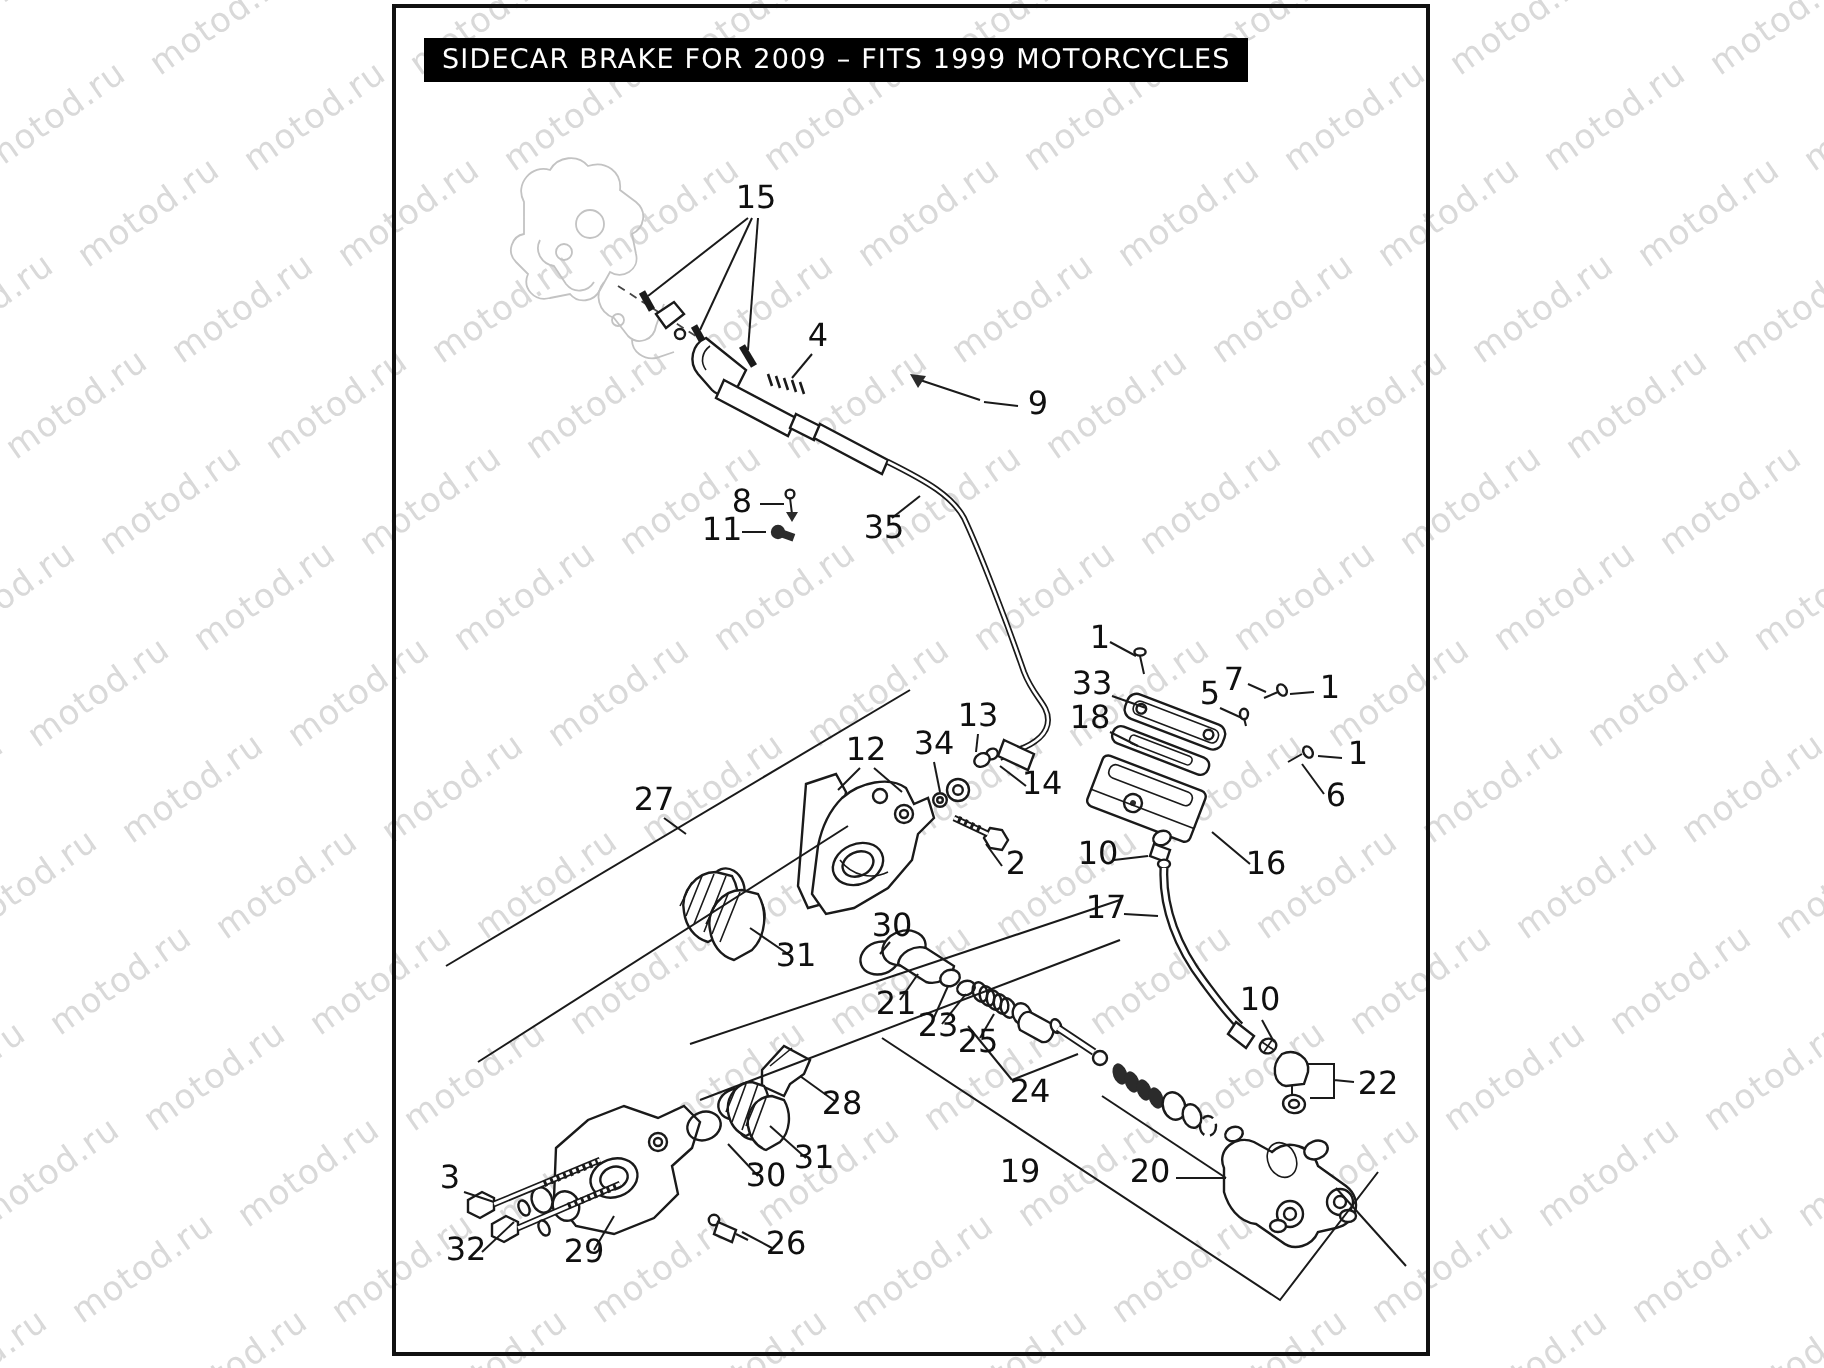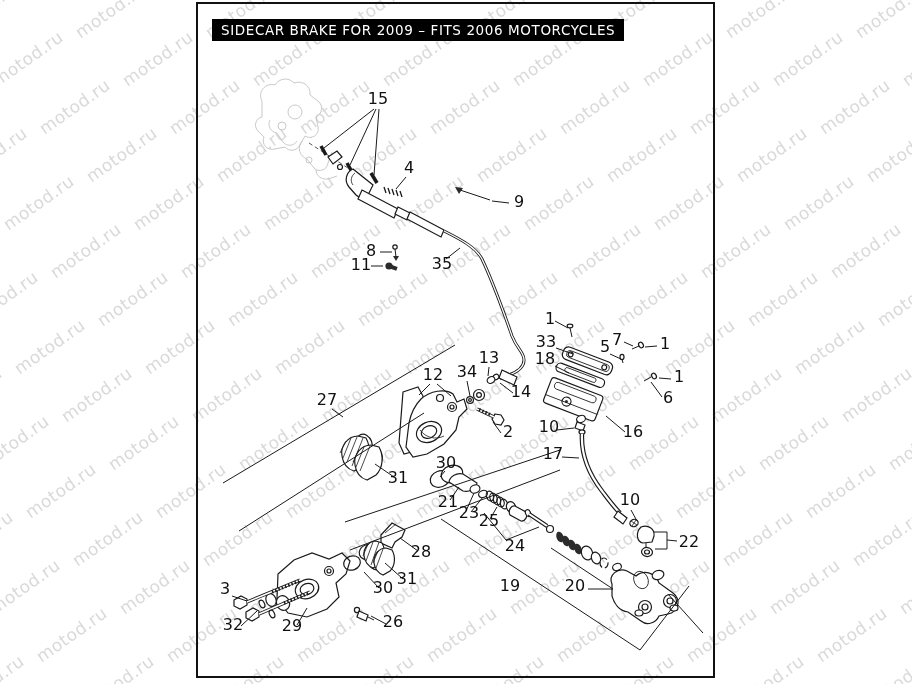--- a/index.html
+++ b/index.html
@@ -452,15 +452,15 @@
         <text x="407" y="584" class="part-label">31</text>
         <text x="383" y="593" class="part-label">30</text>
         <text x="225" y="594" class="part-label">3</text>
         <text x="233" y="630" class="part-label">32</text>
         <text x="292" y="631" class="part-label">29</text>
         <text x="393" y="627" class="part-label">26</text>
       </g>
   </svg>
 
   <div class="frame" style="border-color: rgb(17, 17, 17);"></div>
-  <div class="title-bar" style="background: rgb(0, 0, 0); color: rgb(255, 255, 255);">SIDECAR BRAKE FOR 2009 – FITS 2006 MOTORCYCLES</div>
+  <div class="title-bar" style="background: rgb(0, 0, 0); color: rgb(255, 255, 255);">SIDECAR BRAKE FOR 2009 – FITS 1999 MOTORCYCLES</div>
 
 </div>
 
 </body></html>

